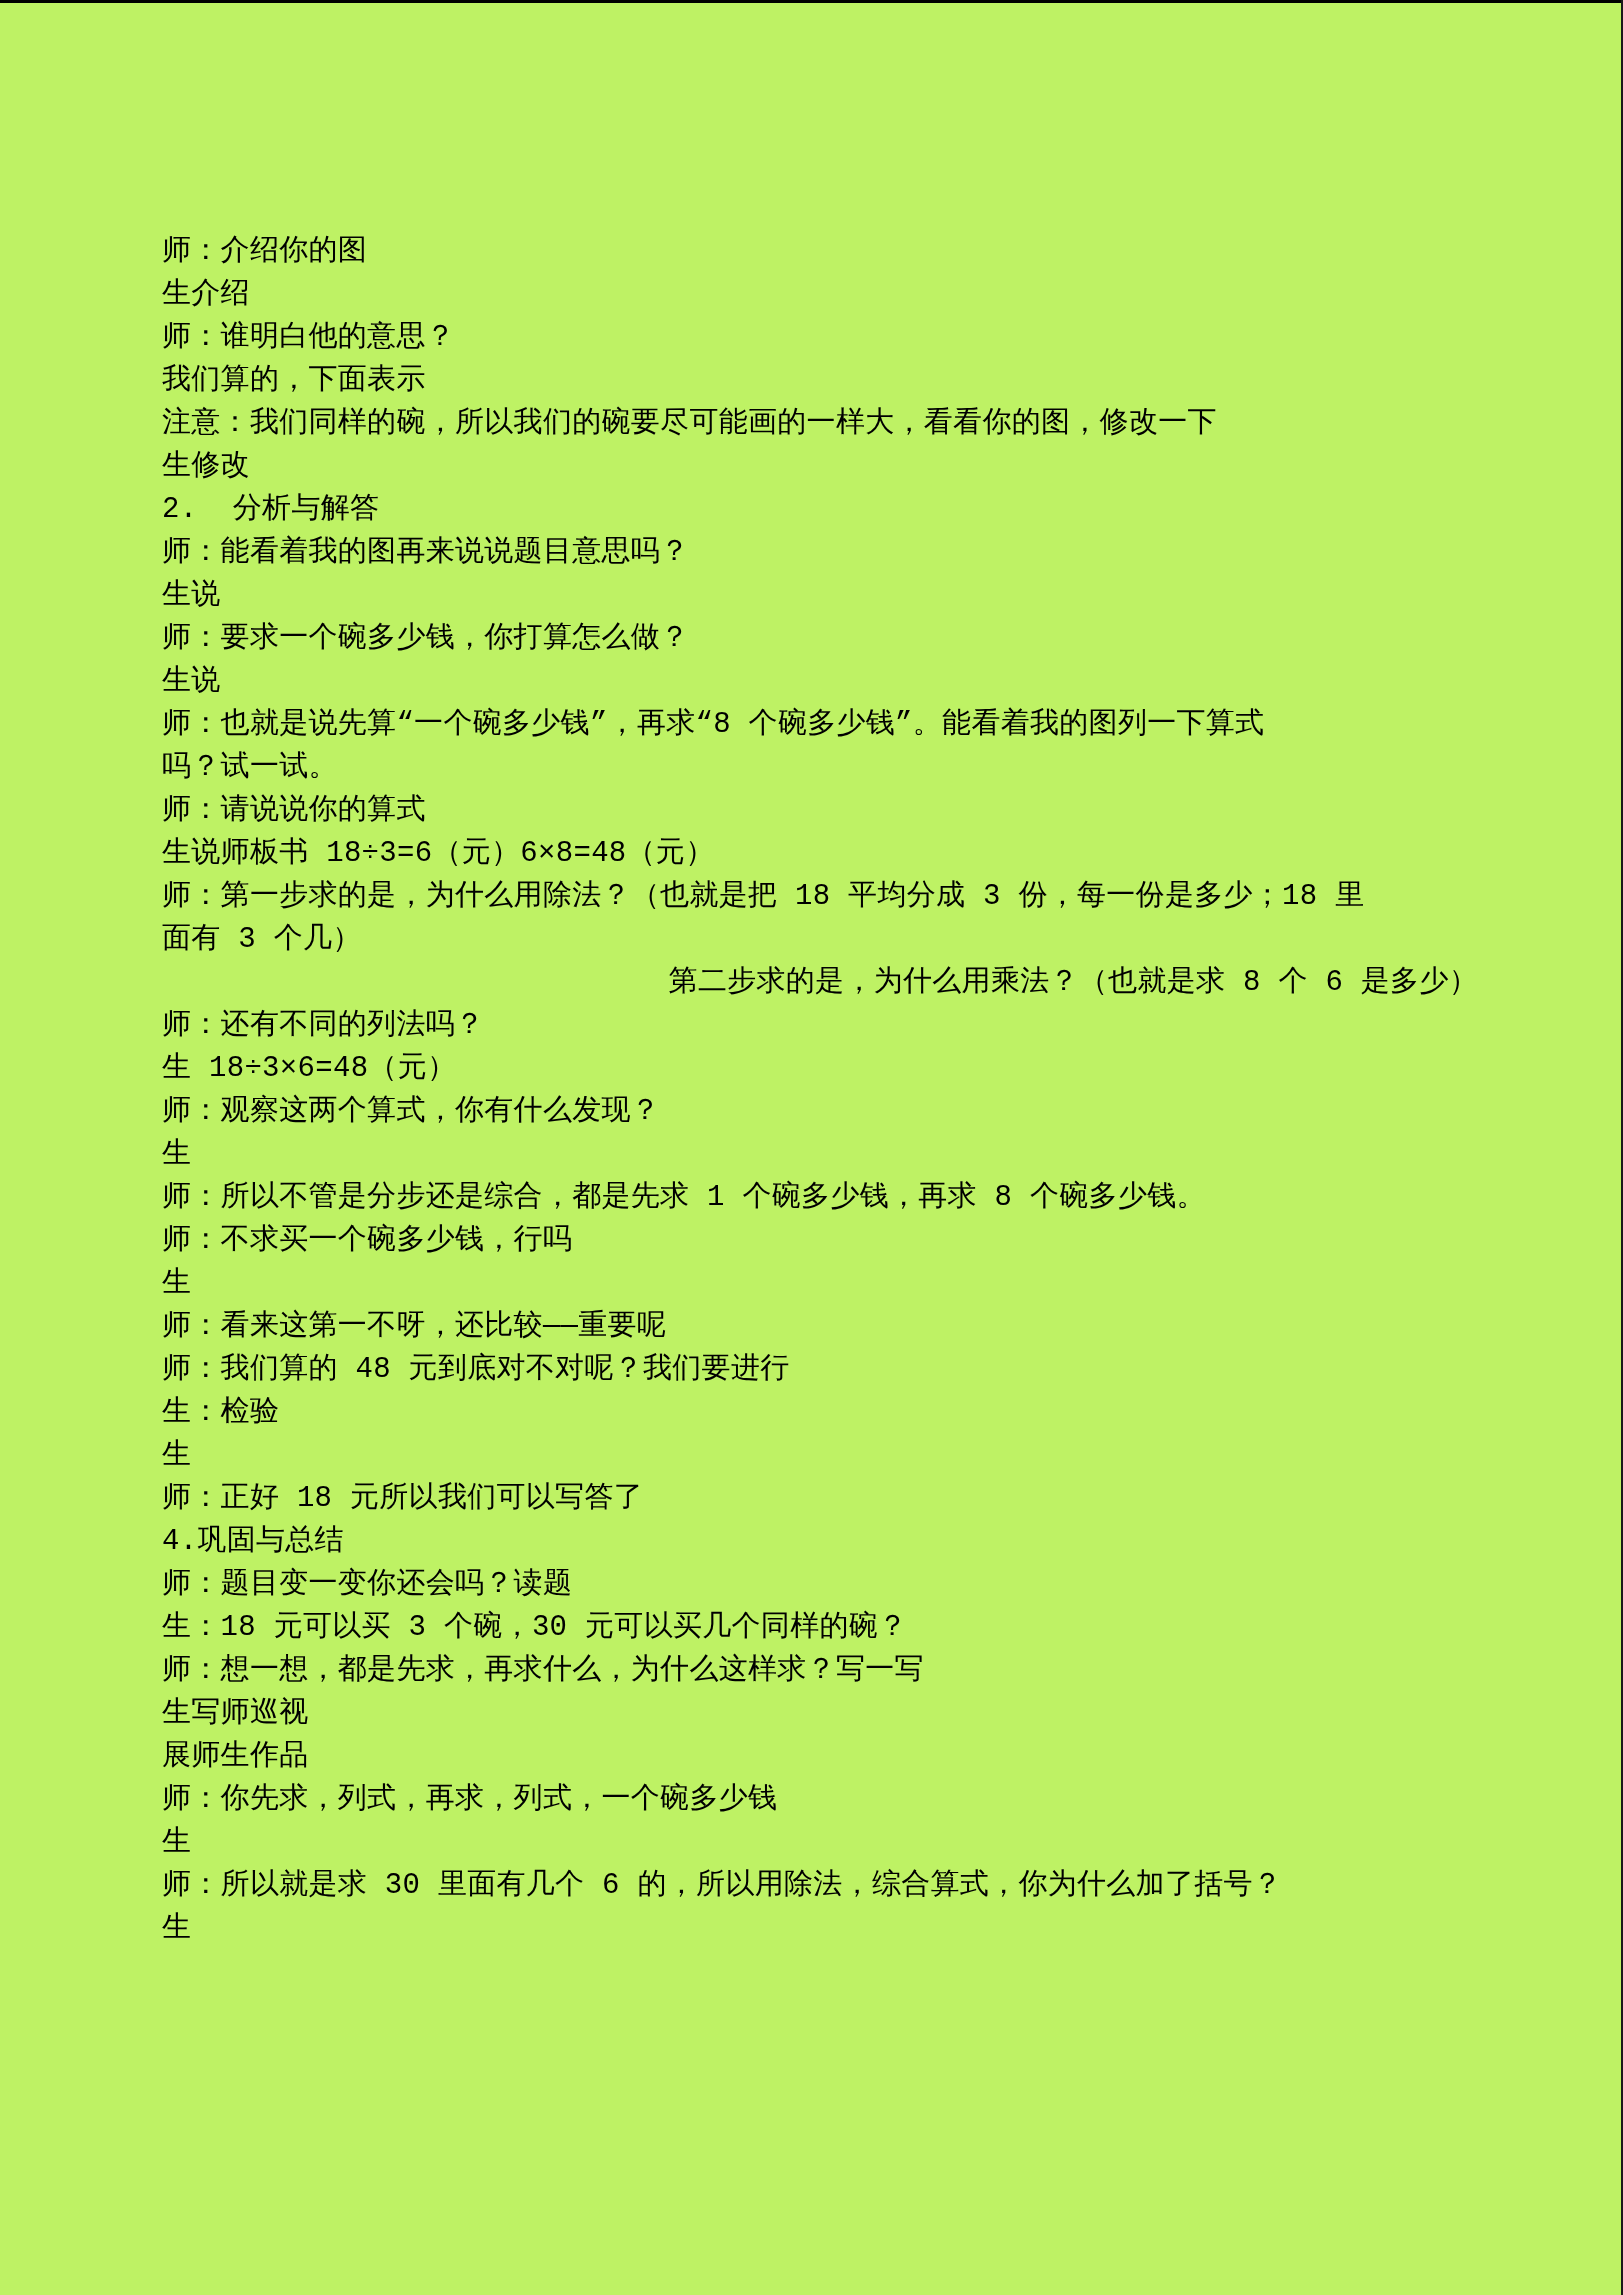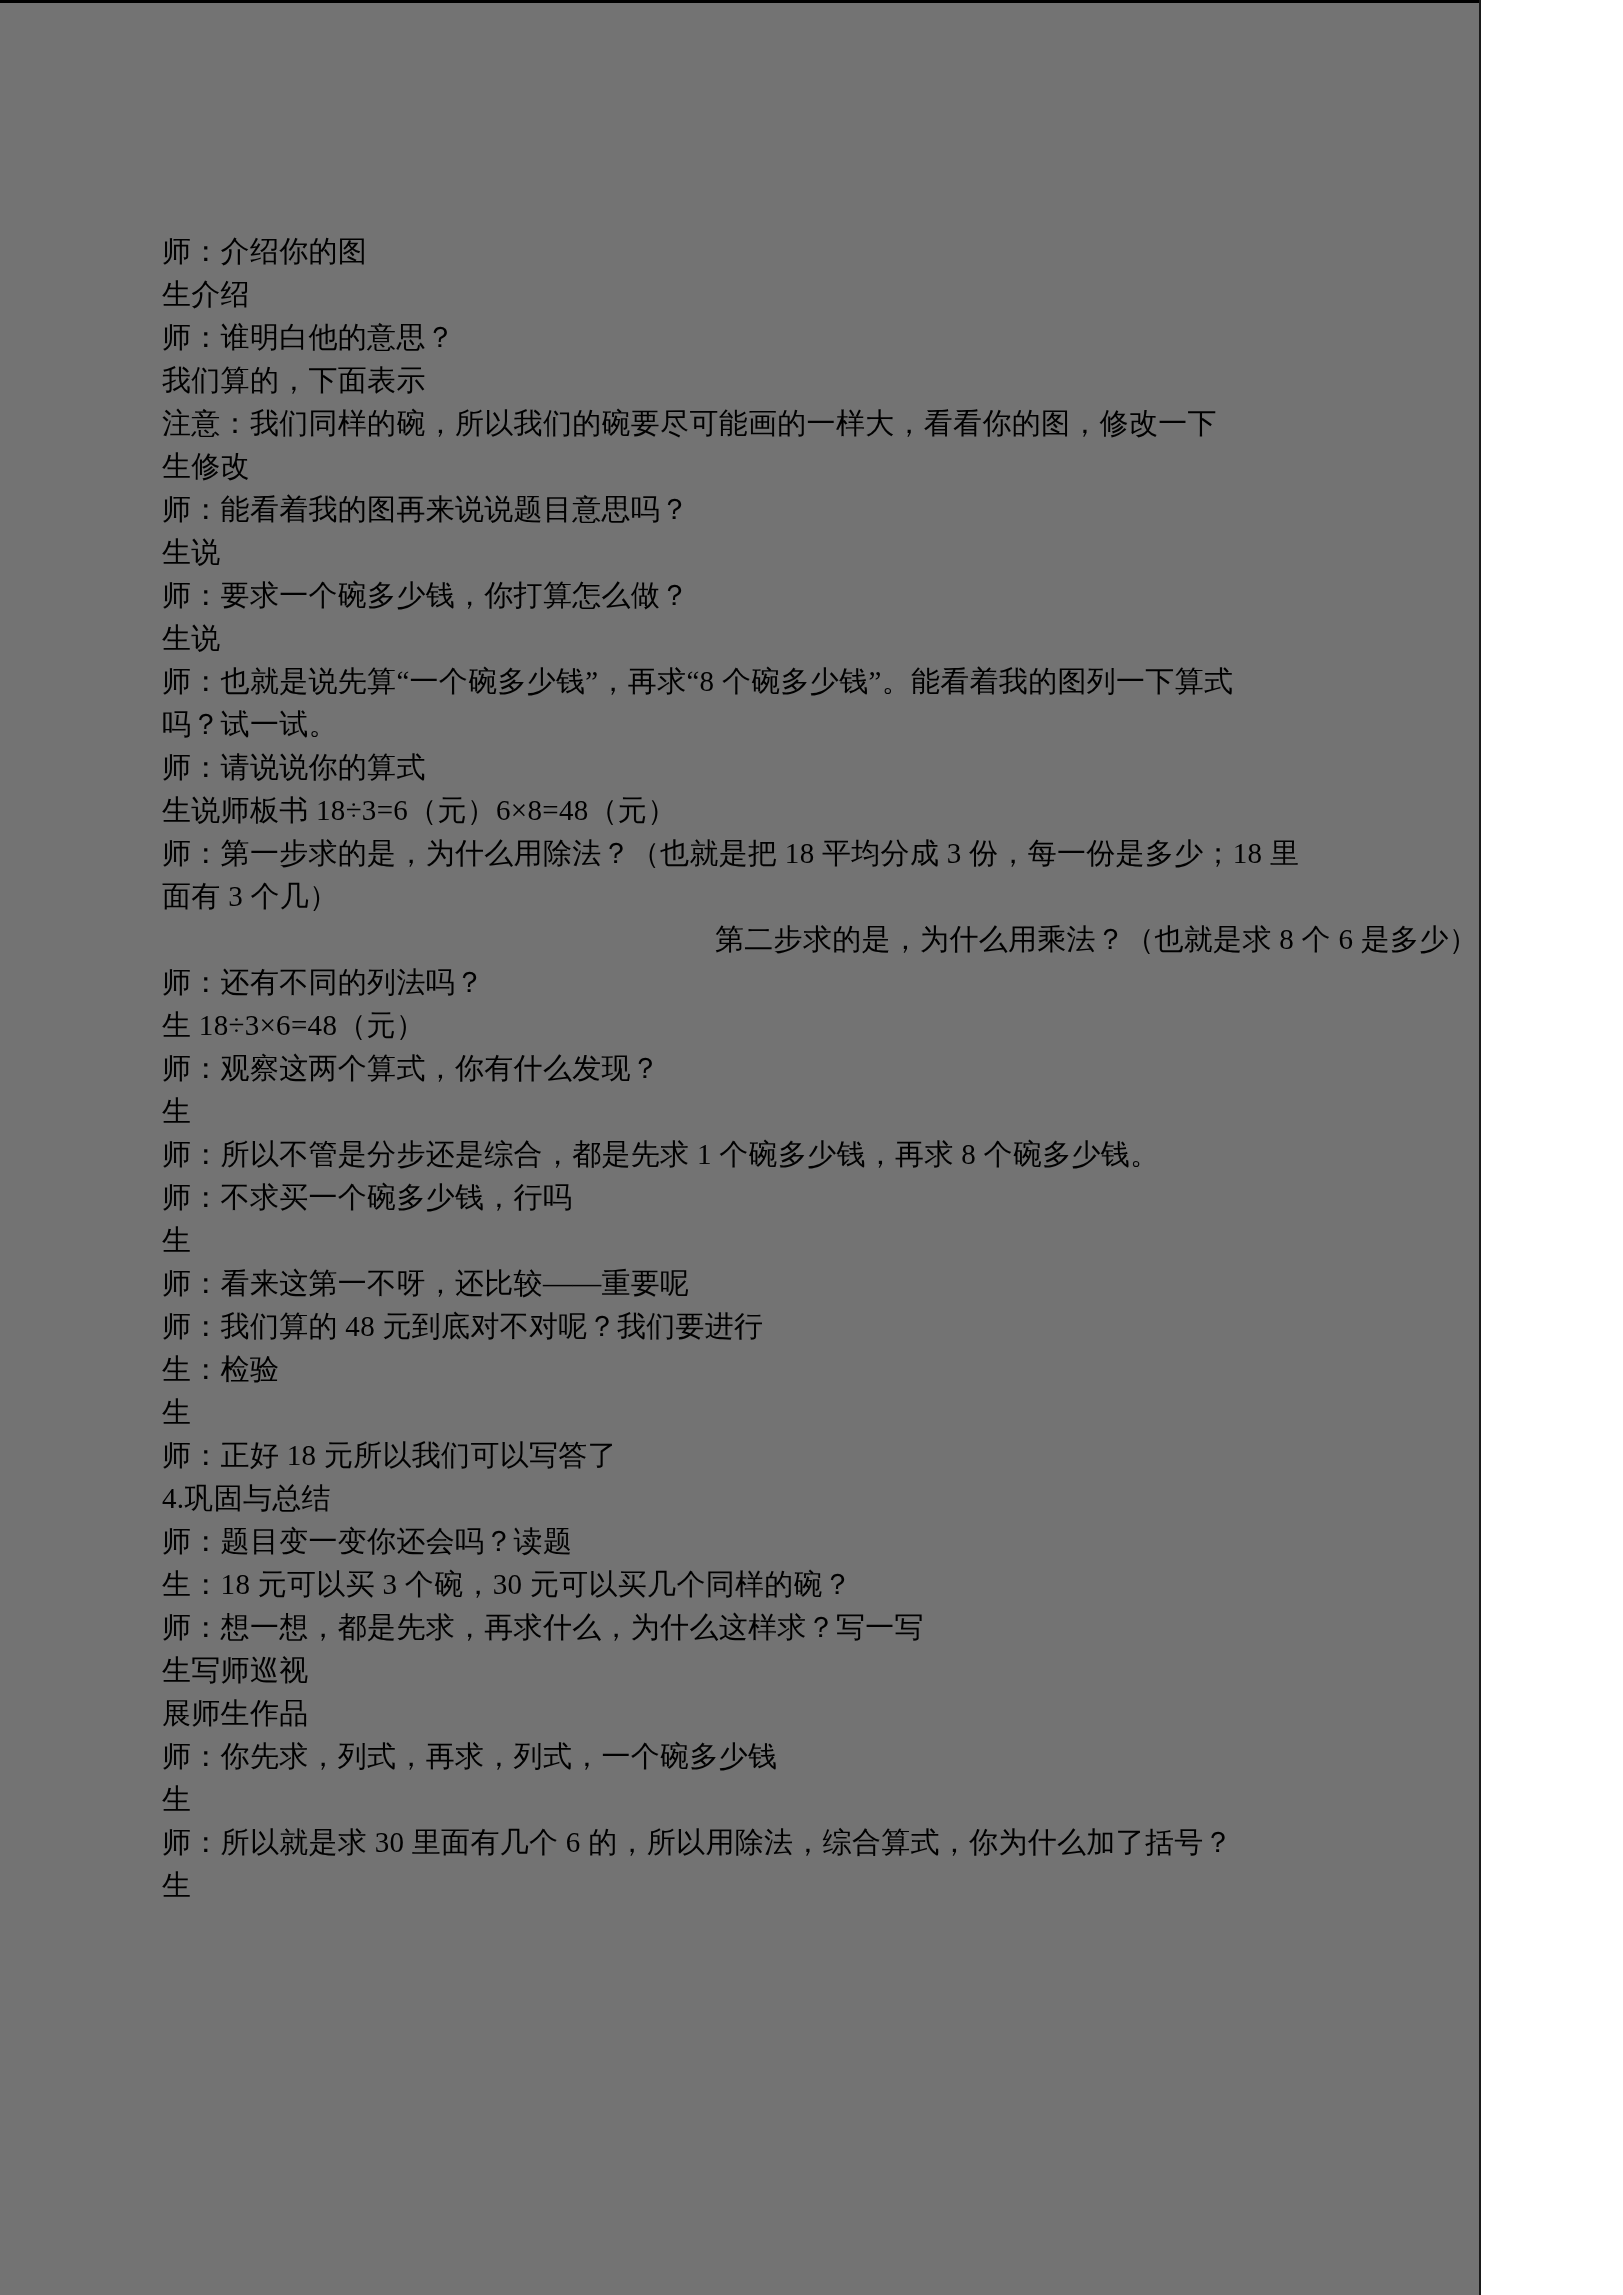--- a/index.html
+++ b/index.html
@@ -2,26 +2,26 @@
 <html style="font-size:11px"><head>
 <meta charset="utf-8">
 <style>
   html, body {
     margin: 0;
     padding: 0;
     background: #ffffff;
   }
   .page {
     position: relative;
-    width: 1481px;
+    width: 1623px;
     height: 2295px;
-    background: #737373;
+    background: #bef264;
     overflow: hidden;
     box-sizing: border-box;
-    font-family: Liberation Serif, serif;
+    font-family: Liberation Mono, monospace;
   }
   .edge-top {
     position: absolute;
     left: 0; top: 0;
     width: 100%; height: 2.7px;
     background: #000000;
   }
   .edge-right {
     position: absolute;
     right: 0; top: 0;
@@ -53,20 +53,21 @@
 <div class="page">
   <div class="edge-top"></div>
   <div class="edge-right"></div>
   <div class="content" id="doc-content">
       <div class="line">师：介绍你的图</div>
       <div class="line">生介绍</div>
       <div class="line">师：谁明白他的意思？</div>
       <div class="line">我们算的，下面表示</div>
       <div class="line">注意：我们同样的碗，所以我们的碗要尽可能画的一样大，看看你的图，修改一下</div>
       <div class="line">生修改</div>
+      <div class="line">2.  分析与解答</div>
       <div class="line">师：能看着我的图再来说说题目意思吗？</div>
       <div class="line">生说</div>
       <div class="line">师：要求一个碗多少钱，你打算怎么做？</div>
       <div class="line">生说</div>
       <div class="line">师：也就是说先算“一个碗多少钱”，再求“8 个碗多少钱”。能看着我的图列一下算式</div>
       <div class="line">吗？试一试。</div>
       <div class="line">师：请说说你的算式</div>
       <div class="line">生说师板书 18÷3=6（元）6×8=48（元）</div>
       <div class="line">师：第一步求的是，为什么用除法？（也就是把 18 平均分成 3 份，每一份是多少；18 里</div>
       <div class="line">面有 3 个几）</div>

